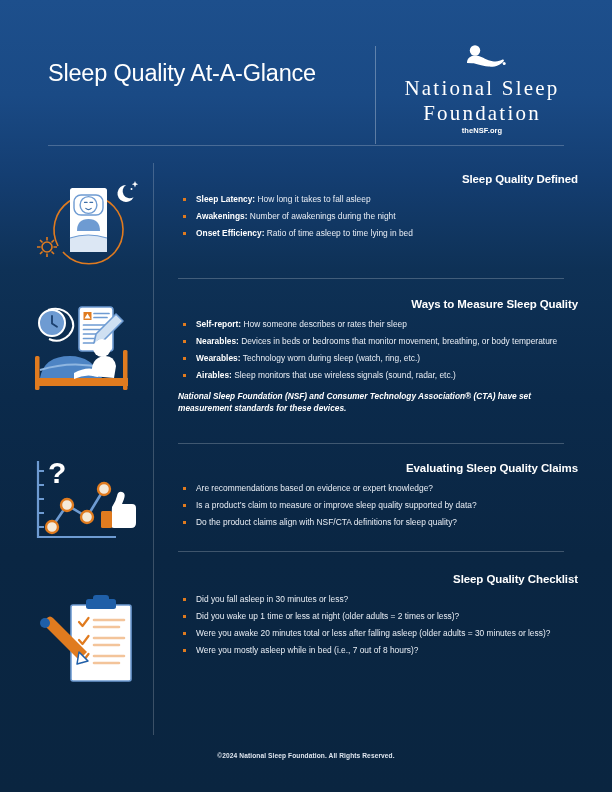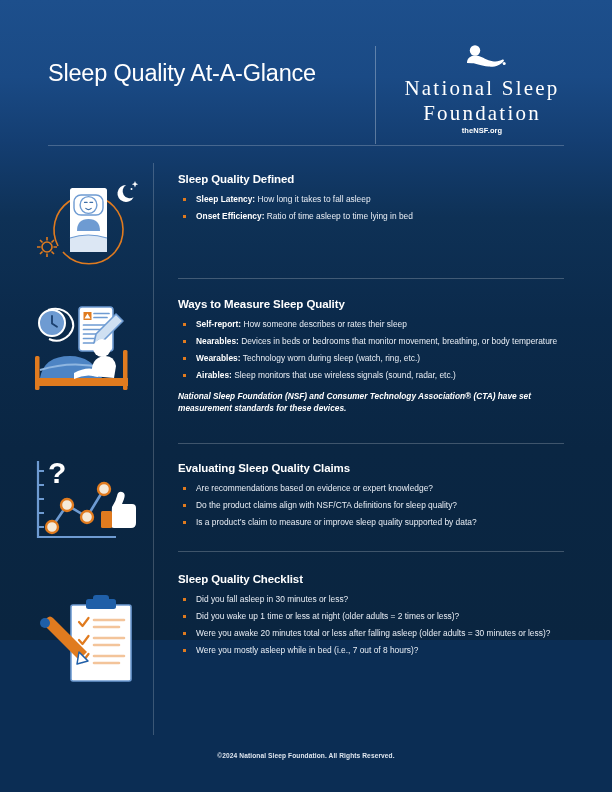--- a/index.html
+++ b/index.html
@@ -4,21 +4,21 @@
 <style>
   * { box-sizing: border-box; margin: 0; padding: 0; }
   html, body {
     width: 612px; height: 792px;
     font-family: "Liberation Sans", sans-serif;
     background: #0b2d54;
     overflow: hidden;
   }
   #page {
     position: relative;
-    width: 612px; height: 640px;
+    width: 612px; height: 792px;
     background: linear-gradient(180deg, #1d4f8c 0%, #1a4a85 12%, #143e72 22%, #0e3156 34%, #0b2a4b 50%, #0a2643 70%, #0a2540 100%);
   }
 
   
   #header {
     position: absolute; left: 0; top: 0; width: 612px; height: 140px;
   }
   #header-title {
     position: absolute; left: 48px; top: 60px;
     font-size: 23.5px; font-weight: 400; color: #ffffff;
@@ -53,21 +53,21 @@
   
   #vertical-rule {
     position: absolute; left: 153px; top: 163px; width: 1px; height: 572px;
     background: rgba(255,255,255,0.20);
   }
   .section {
     position: absolute; left: 178px; width: 400px;
   }
   .sec-title {
     font-size: 11.5px; font-weight: bold; color: #ffffff;
-    letter-spacing: -0.1px; margin-bottom: 9px;
+    letter-spacing: -0.1px; margin-bottom: 9px; text-align: right;
   }
   .bullets { list-style: none; }
   .bullets li {
     position: relative;
     padding-left: 18px;
     font-size: 8.4px;
     line-height: 1.42;
     color: #e9eef5;
     margin-bottom: 5px;
   }
@@ -236,20 +236,21 @@
         <circle cx="15" cy="30" r="5" fill="#1f5fa8"></circle>
         <path d="M49 59 l9 9 -11 3 z" fill="#ffffff" stroke="#1f5fa8" stroke-width="1.5" stroke-linejoin="round"></path>
       </g>
     </svg>
   </div>
 
   <div class="section" id="sec-0" style="top:173px;">
     <div class="sec-title">Sleep Quality Defined</div>
     <ul class="bullets">
       <li><b>Sleep Latency:</b><span> How long it takes to fall asleep</span></li>
+      <li><b>Awakenings:</b><span> Number of awakenings during the night</span></li>
       <li><b>Onset Efficiency:</b><span> Ratio of time asleep to time lying in bed</span></li>
     </ul>
   </div>
   <div class="hrule" style="top:278px;"></div>
 
   <div class="section" id="sec-1" style="top:298px;">
     <div class="sec-title">Ways to Measure Sleep Quality</div>
     <ul class="bullets">
       <li><b>Self-report:</b><span> How someone describes or rates their sleep</span></li>
       <li><b>Nearables:</b><span> Devices in beds or bedrooms that monitor movement, breathing, or body temperature</span></li>
@@ -257,22 +258,22 @@
       <li><b>Airables:</b><span> Sleep monitors that use wireless signals (sound, radar, etc.)</span></li>
     </ul>
     <div class="note">National Sleep Foundation (NSF) and Consumer Technology Association® (CTA) have set measurement standards for these devices.</div>
   </div>
   <div class="hrule" style="top:443px;"></div>
 
   <div class="section" id="sec-2" style="top:462px;">
     <div class="sec-title">Evaluating Sleep Quality Claims</div>
     <ul class="bullets">
       <li><span>Are recommendations based on evidence or expert knowledge?</span></li>
+      <li><span>Is a product’s claim to measure or improve sleep quality supported by data?</span></li>
       <li><span>Do the product claims align with NSF/CTA definitions for sleep quality?</span></li>
-      <li><span>Is a product’s claim to measure or improve sleep quality supported by data?</span></li>
     </ul>
   </div>
   <div class="hrule" style="top:551px;"></div>
 
   <div class="section" id="sec-3" style="top:573px;">
     <div class="sec-title">Sleep Quality Checklist</div>
     <ul class="bullets">
       <li><span>Did you fall asleep in 30 minutes or less?</span></li>
       <li><span>Did you wake up 1 time or less at night (older adults = 2 times or less)?</span></li>
       <li><span>Were you awake 20 minutes total or less after falling asleep (older adults = 30 minutes or less)?</span></li>

